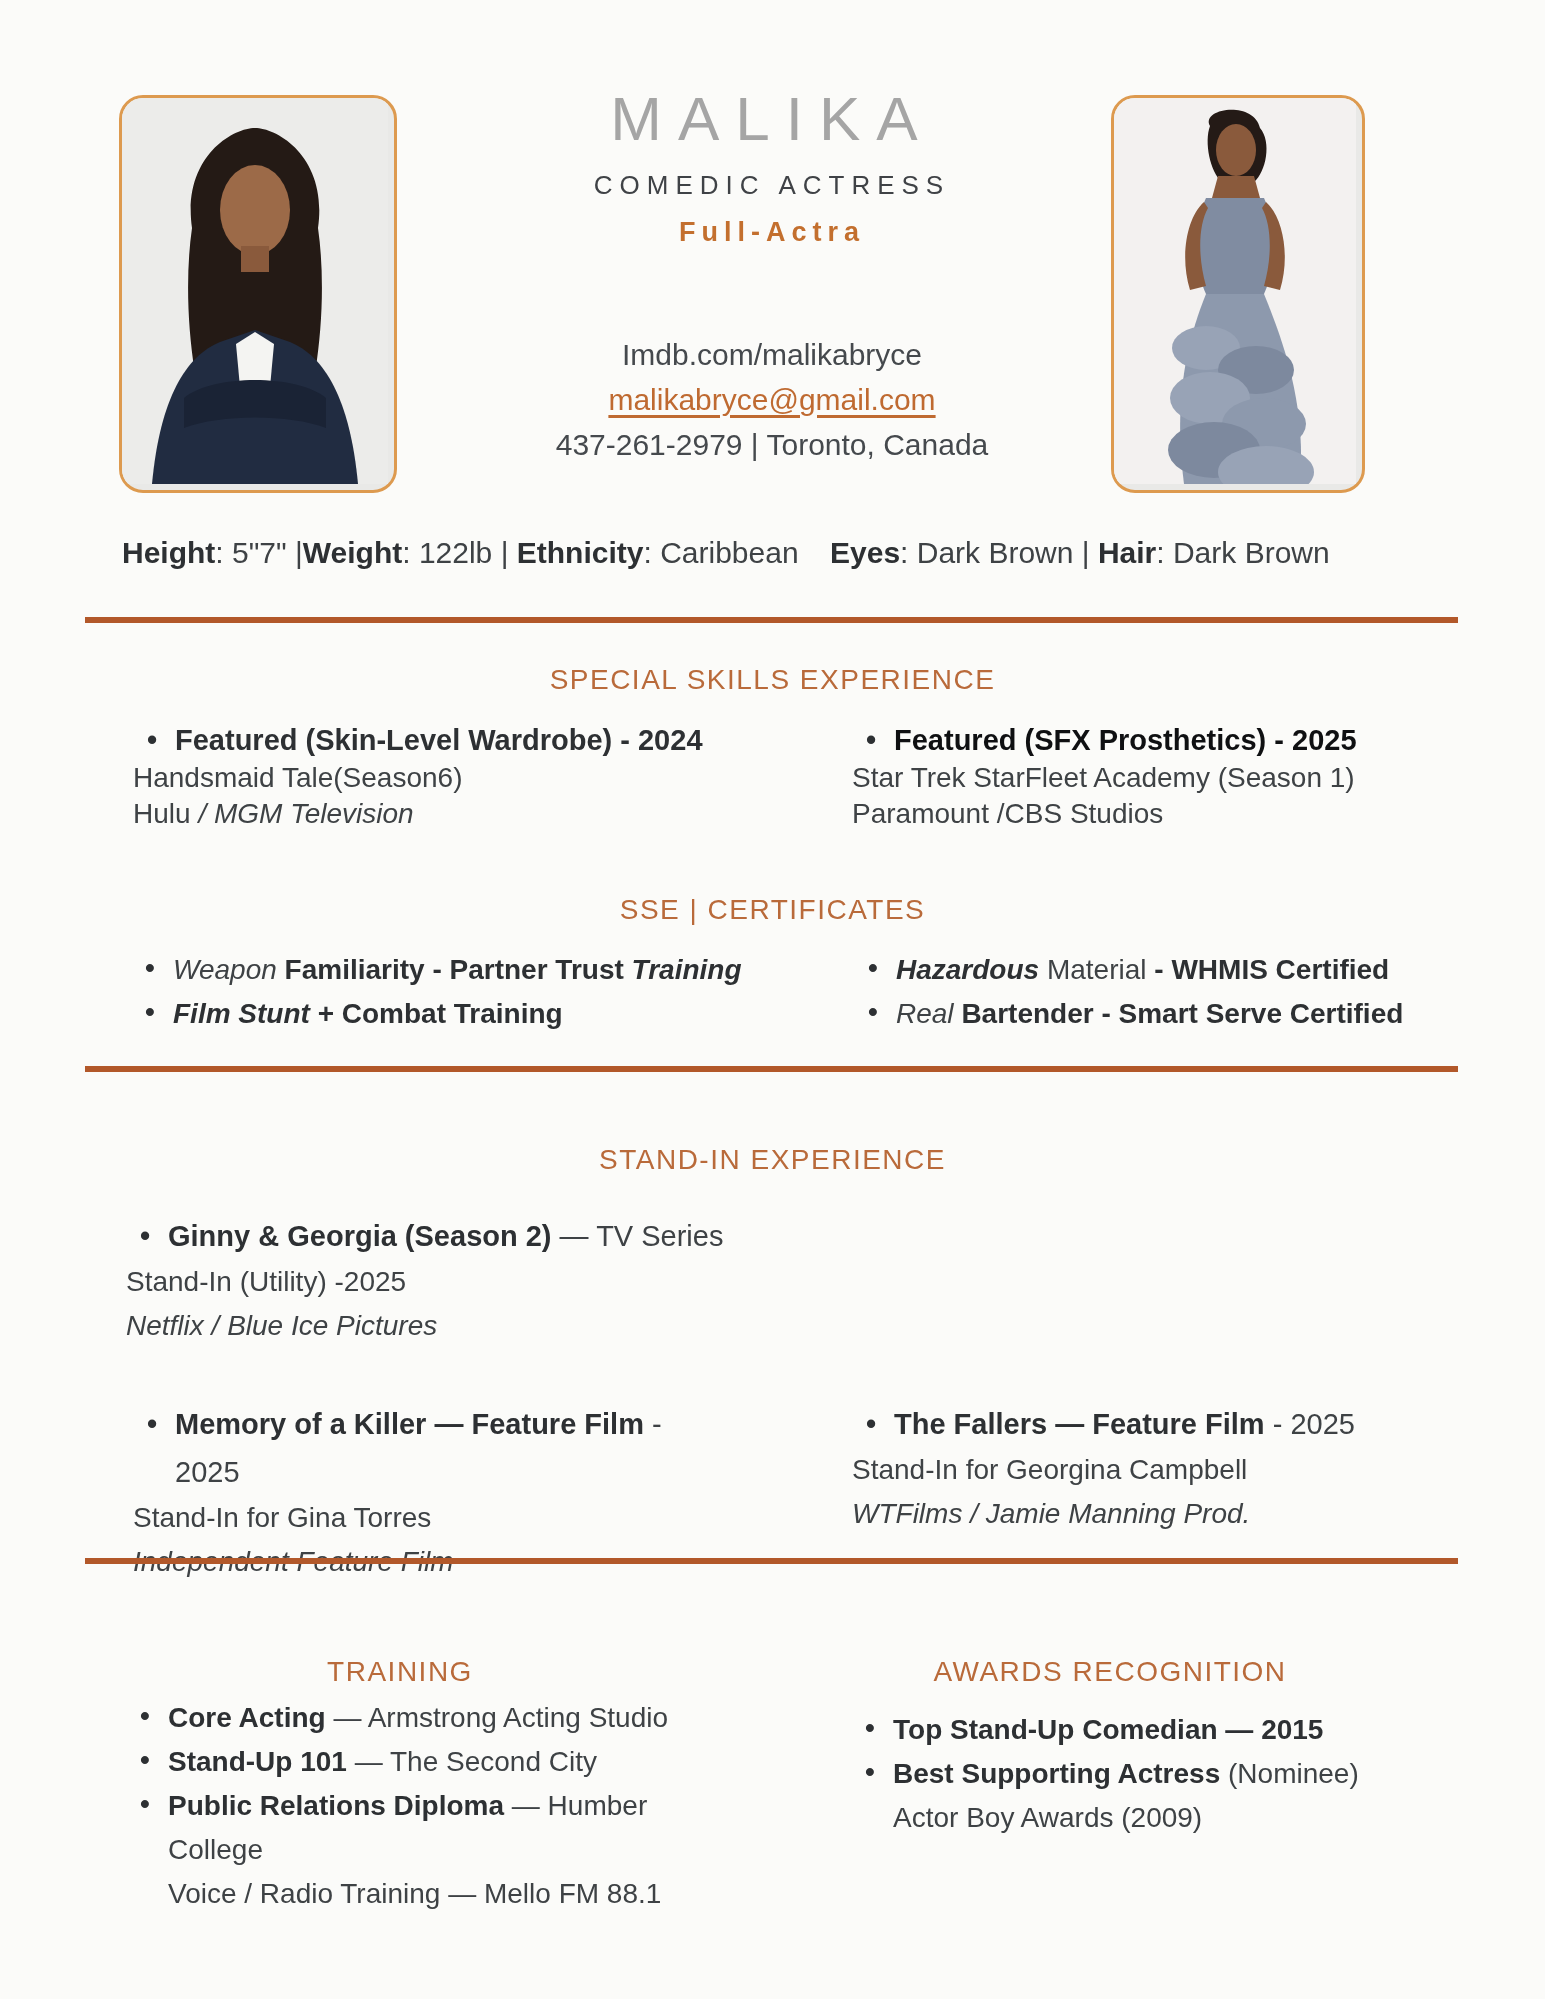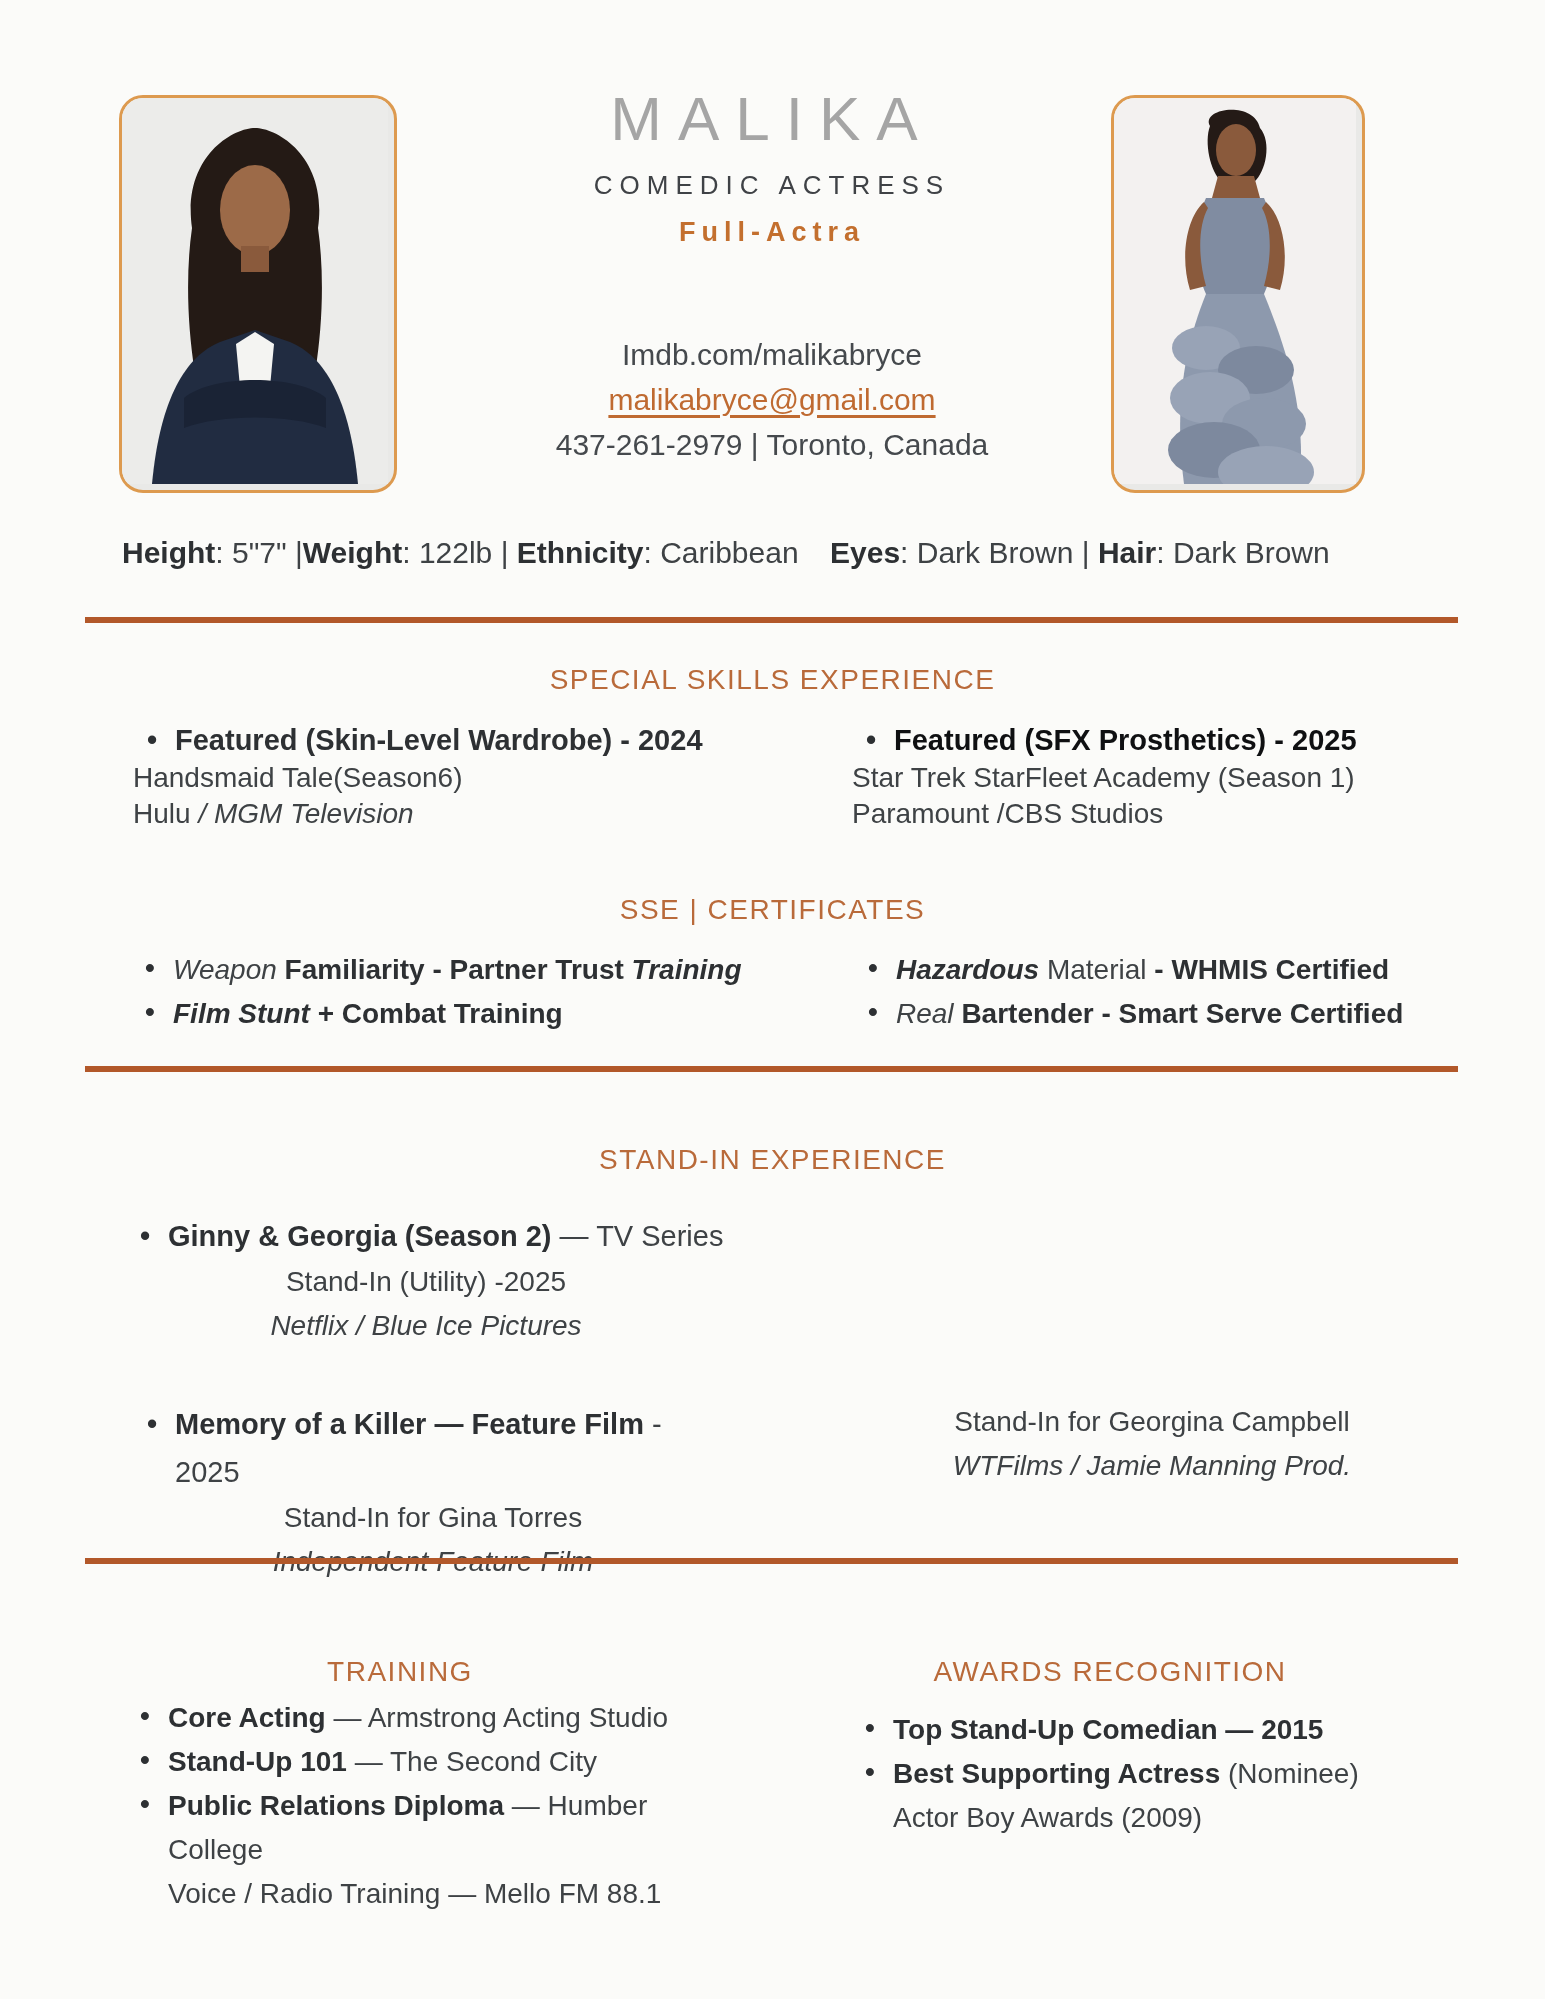--- a/index.html
+++ b/index.html
@@ -33,21 +33,21 @@
   .sec{position:absolute; left:0; width:100%; text-align:center; margin:0;
        font-size:28px; font-weight:500; letter-spacing:1.5px; color:#b96a3a;}
   .skills-h{top:664px;} .certs-h{top:894px;} .standin-h{top:1144px;}
   
   .entry{position:absolute; width:600px; font-size:28px;}
   .entry .etitle{position:relative; padding-left:42px; font-size:29px; line-height:40px;}
   .entry .etitle::before{content:"\2022"; position:absolute; left:14px; top:0; color:#2d3033; font-weight:700;}
   .entry .eline{line-height:36px;}
   .skills-l{left:133px; top:720px;} .skills-r{left:852px; top:720px;}
   .standin .etitle{line-height:48px;}
-  .standin .eline{line-height:44px;text-align:center;}
+  .standin .eline{line-height:44px;}
   .standin-1{left:126px; top:1212px;} .standin-2{left:852px; top:1212px;}
   .standin-3{left:133px; top:1400px;} .standin-4{left:852px; top:1400px;}
   
   .blist{position:absolute; font-size:28px;}
   .blist .bitem{position:relative; padding-left:48px; line-height:44px;}
   .blist .bitem::before{content:"\2022"; position:absolute; left:20px; top:-2px; color:#2d3033; font-weight:700;}
   .blist .bcont{position:relative; padding-left:48px; line-height:44px;}
   .certs-l{left:125px; top:948px; width:620px;}
   .certs-r{left:848px; top:948px; width:620px;}
   .training-items{left:120px; top:1696px; width:620px;}
@@ -146,20 +146,21 @@
     <div class="etitle"><span class="b">Ginny &amp; Georgia (Season 2) </span><span>— TV Series</span></div>
     <div class="eline"><span>Stand-In (Utility) -2025</span></div>
     <div class="eline"><span class="i">Netflix / Blue Ice Pictures</span></div>
   </div>
   <div class="entry standin standin-3">
     <div class="etitle"><span class="b">Memory of a Killer — Feature Film </span><span>- 2025</span></div>
     <div class="eline"><span>Stand-In for Gina Torres</span></div>
     <div class="eline"><span class="i">Independent Feature Film</span></div>
   </div>
   <div class="entry standin standin-4">
+    <div class="etitle"><span class="b">The Fallers — Feature Film </span><span>- 2025</span></div>
     <div class="eline"><span>Stand-In for Georgina Campbell</span></div>
     <div class="eline"><span class="i">WTFilms / Jamie Manning Prod.</span></div>
   </div>
 
   <hr class="rule rule3">
 
   <h2 class="bottom-h training-h">TRAINING</h2>
   <div class="blist training-items">
     <div class="bitem"><span class="b">Core Acting </span><span>— Armstrong Acting Studio</span></div>
     <div class="bitem"><span class="b">Stand-Up 101 </span><span>— The Second City</span></div>

